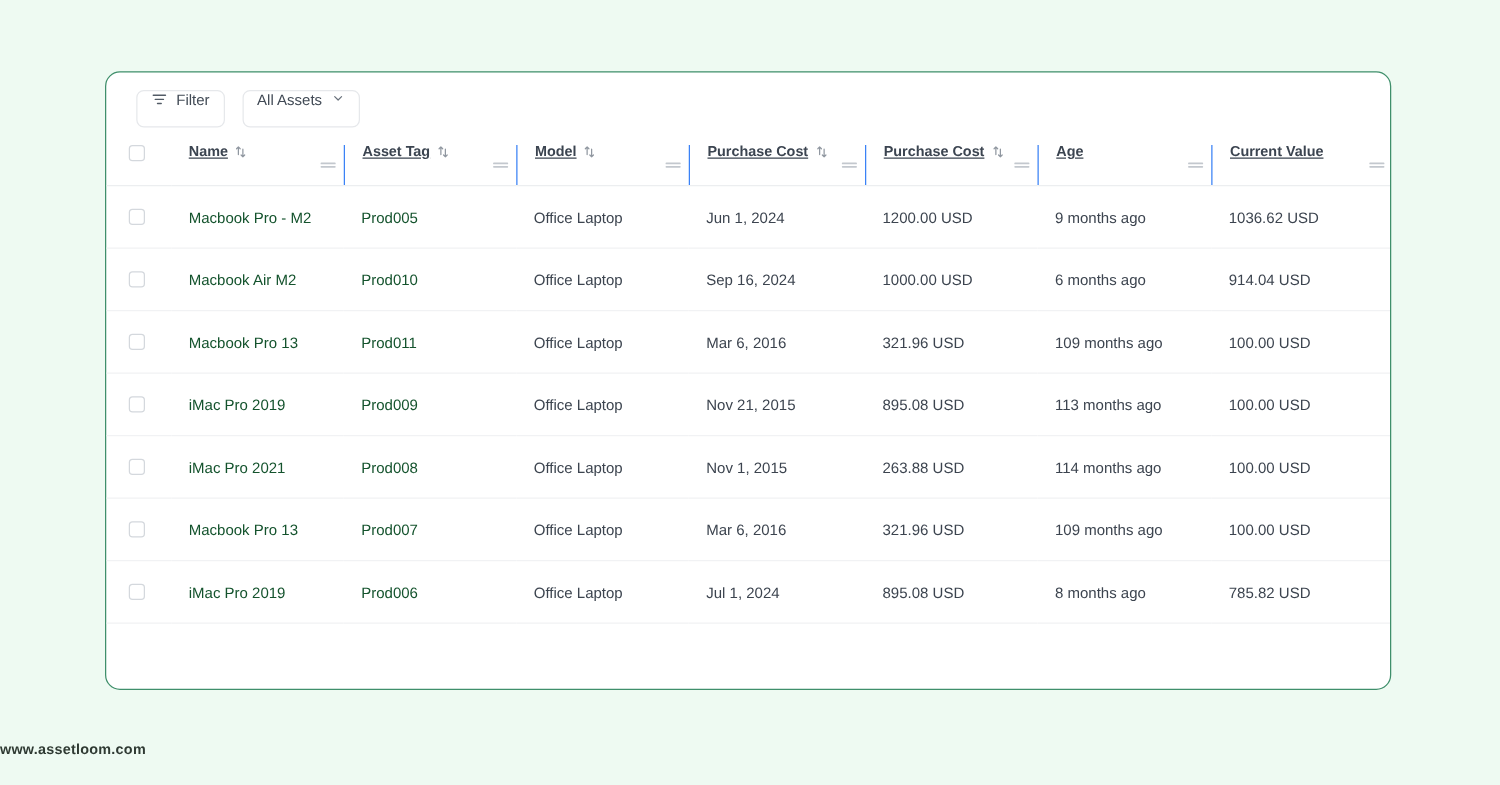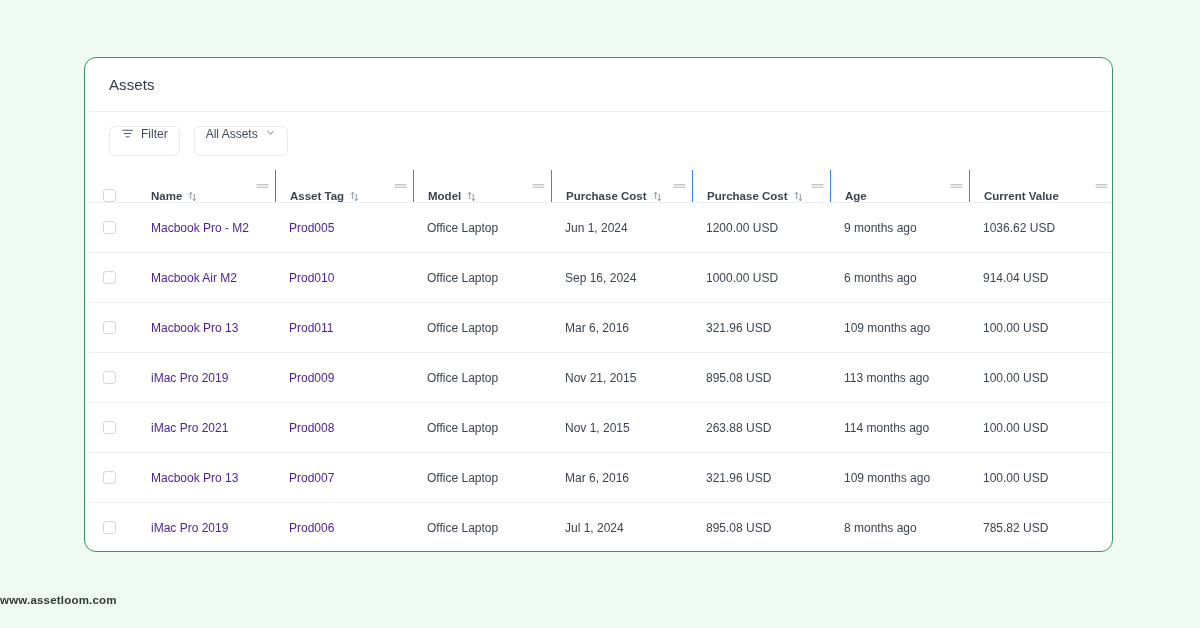--- a/index.html
+++ b/index.html
@@ -117,23 +117,24 @@
     color: #3b4450;
     text-align: left;
     padding: 0;
     vertical-align: middle;
     position: relative;
   }
   thead tr { border-bottom: 1px solid #eceef0; }
 
   .th-inner {
     display: flex;
-    align-items: flex-end;
+    align-items: flex-start;
     height: 32px;
     padding-left: 14px;
+    text-decoration: underline;
   }
   .th-inner.sep { border-left: 1px solid #3b82f6; }
   .th-label { white-space: nowrap; }
   .sort-icon { margin-left: 6px; display: inline-flex; }
   .grip {
     position: absolute;
     right: 6px;
     top: 50%;
     transform: translateY(-50%);
     display: inline-flex;
@@ -144,21 +145,21 @@
     border-bottom: 1px solid #f1f2f4;
   }
   tbody td {
     font-size: 12px;
     color: #3c444f;
     padding: 0 0 0 14px;
     vertical-align: middle;
     white-space: nowrap;
   }
   td.link a, .cell-link {
-    color: #4c1d95;
+    color: #14532d;
     text-decoration: none;
     font-size: 12px;
     cursor: pointer;
   }
 
   .chk {
     width: 13px;
     height: 13px;
     border: 1px solid #d4d8dd;
     border-radius: 3px;
@@ -191,23 +192,20 @@
     letter-spacing: .2px;
   }
 </style>
 </head>
 <body>
 
 <div class="page">
 
   <div class="card">
 
-    <div class="card-header">
-      <div class="card-title">Assets</div>
-    </div>
 
     <div class="toolbar">
 
 
       <button class="btn">
         <span>
           <svg width="13" height="13" viewBox="0 0 16 16" fill="none">
             <line x1="2" y1="4" x2="14" y2="4" stroke="#525b66" stroke-width="1.4" stroke-linecap="round"></line>
             <line x1="4" y1="8" x2="12" y2="8" stroke="#525b66" stroke-width="1.4" stroke-linecap="round"></line>
             <line x1="6.2" y1="12" x2="9.8" y2="12" stroke="#525b66" stroke-width="1.4" stroke-linecap="round"></line>

